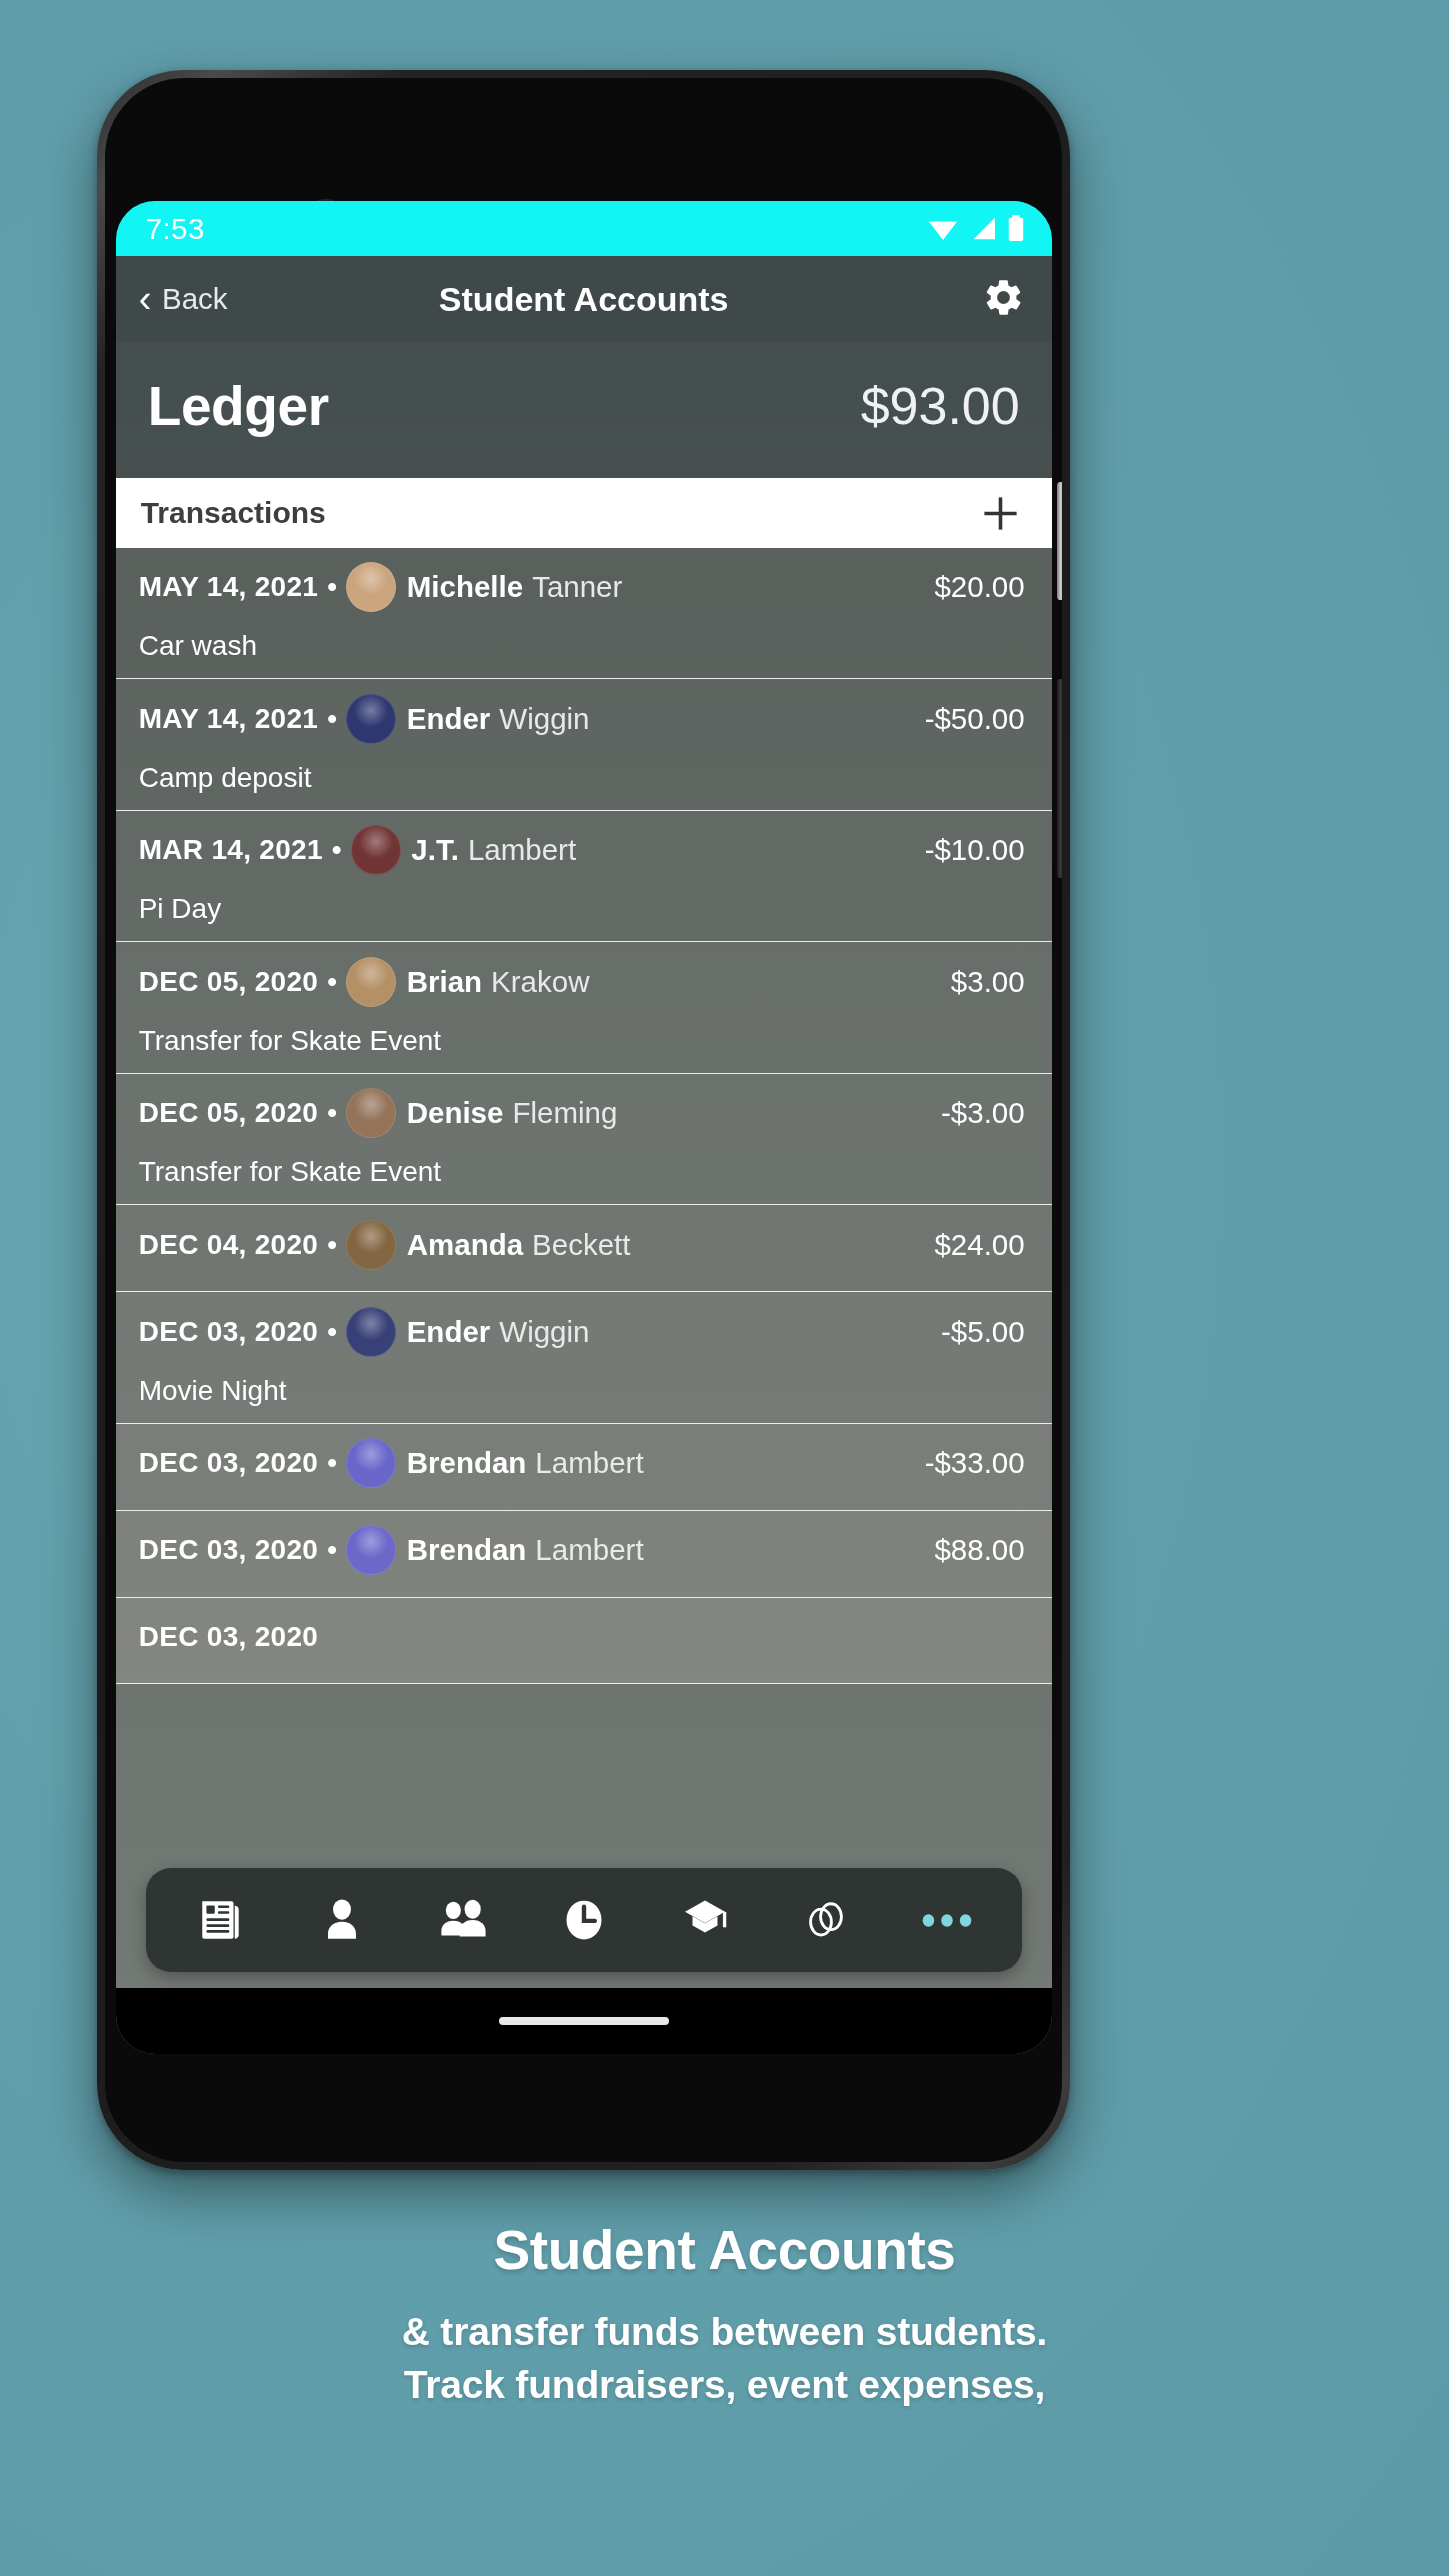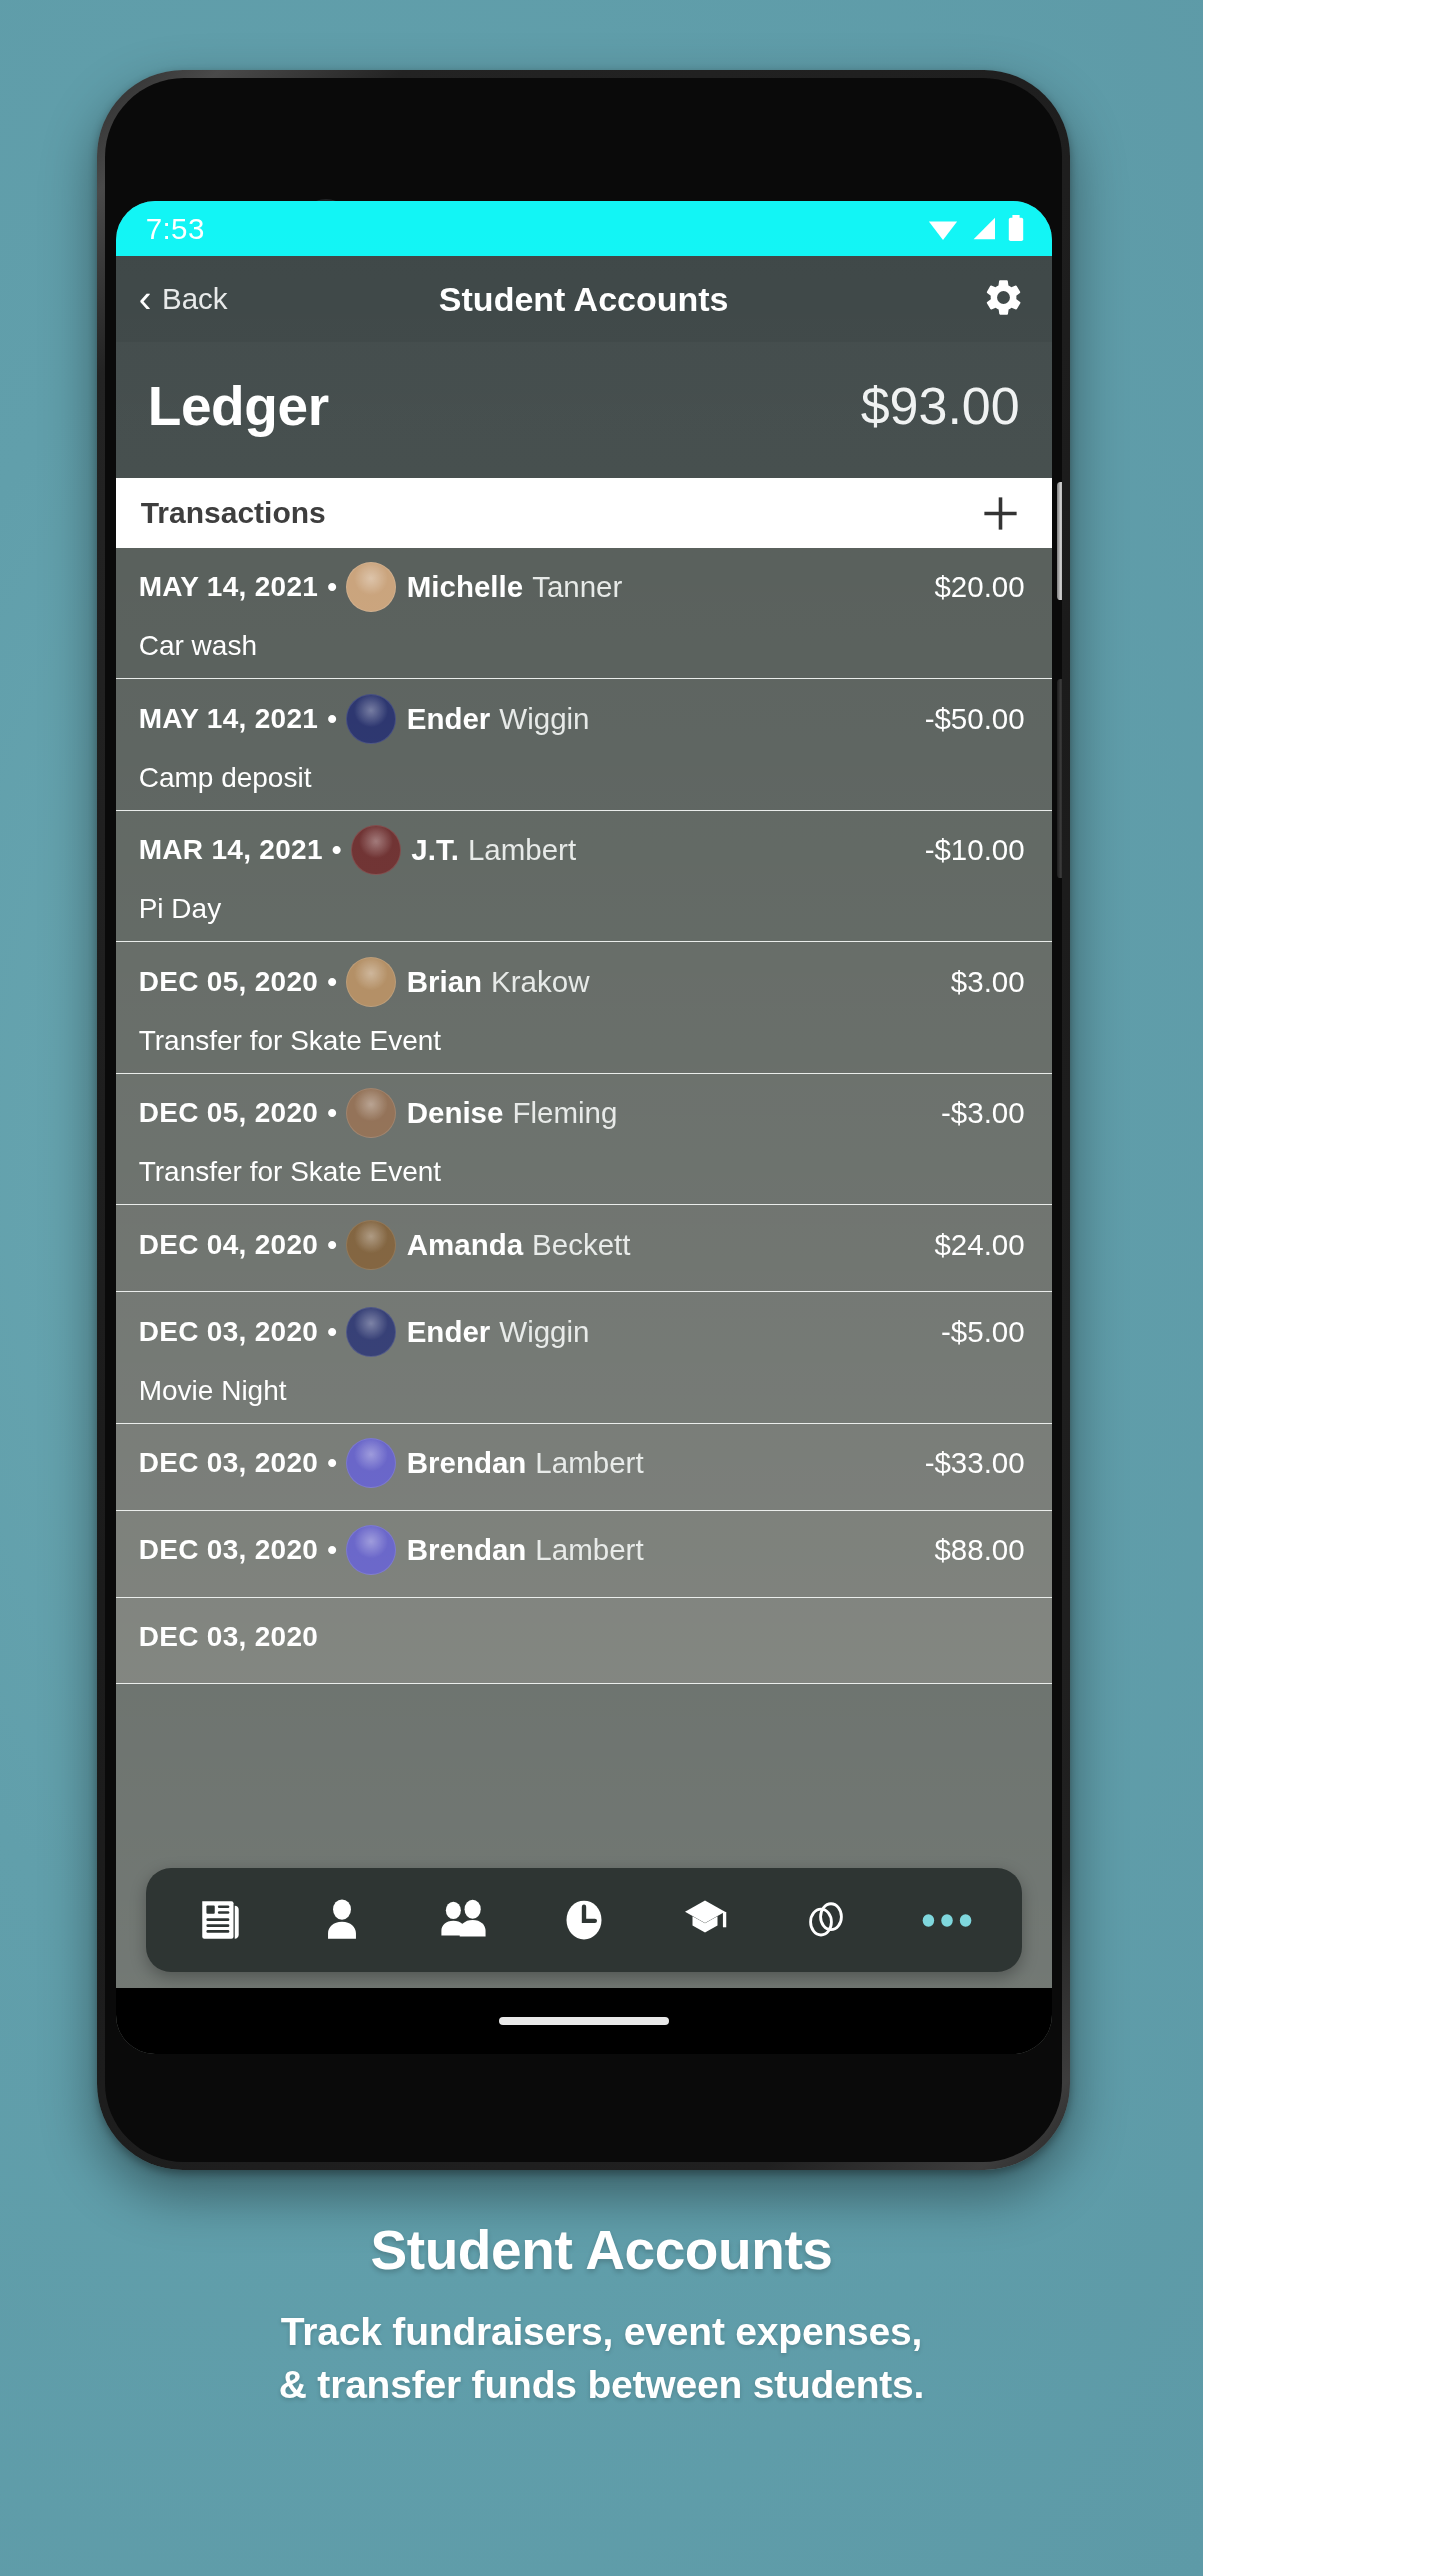--- a/index.html
+++ b/index.html
@@ -4,21 +4,21 @@
 <style>
   * { box-sizing: border-box; margin: 0; padding: 0; }
   html, body {
     width: 1449px; height: 2576px;
     overflow: hidden;
     font-family: "Liberation Sans", sans-serif;
   }
 
   #stage {
     position: relative;
-    width: 1203px; height: 2576px;
+    width: 1449px; height: 2576px;
     background: radial-gradient(ellipse at 30% 45%, #6aa8b2 0%, #619fab 45%, #5d9aa7 100%);
   }
 
   
   #phone {
     position: absolute;
     left: 97px; top: 70px;
     width: 973px; height: 2100px;
     border-radius: 86px;
     background: linear-gradient(135deg,#2c2c2c 0%, #4a4a4a 4%, #232323 10%, #1b1b1b 50%, #202020 90%, #3d3d3d 97%, #262626 100%);
@@ -424,18 +424,18 @@
         <div id="gesture-area">
           <div id="gesture-pill"></div>
         </div>
 
       </div>
     </div>
   </div>
 
   <div id="caption">
     <div id="caption-title">Student Accounts</div>
+    <div class="caption-line">&amp; transfer funds between students.</div>
     <div class="caption-line">Track fundraisers, event expenses,</div>
-    <div class="caption-line">&amp; transfer funds between students.</div>
   </div>
 
 </div>
 
 
 </body></html>

